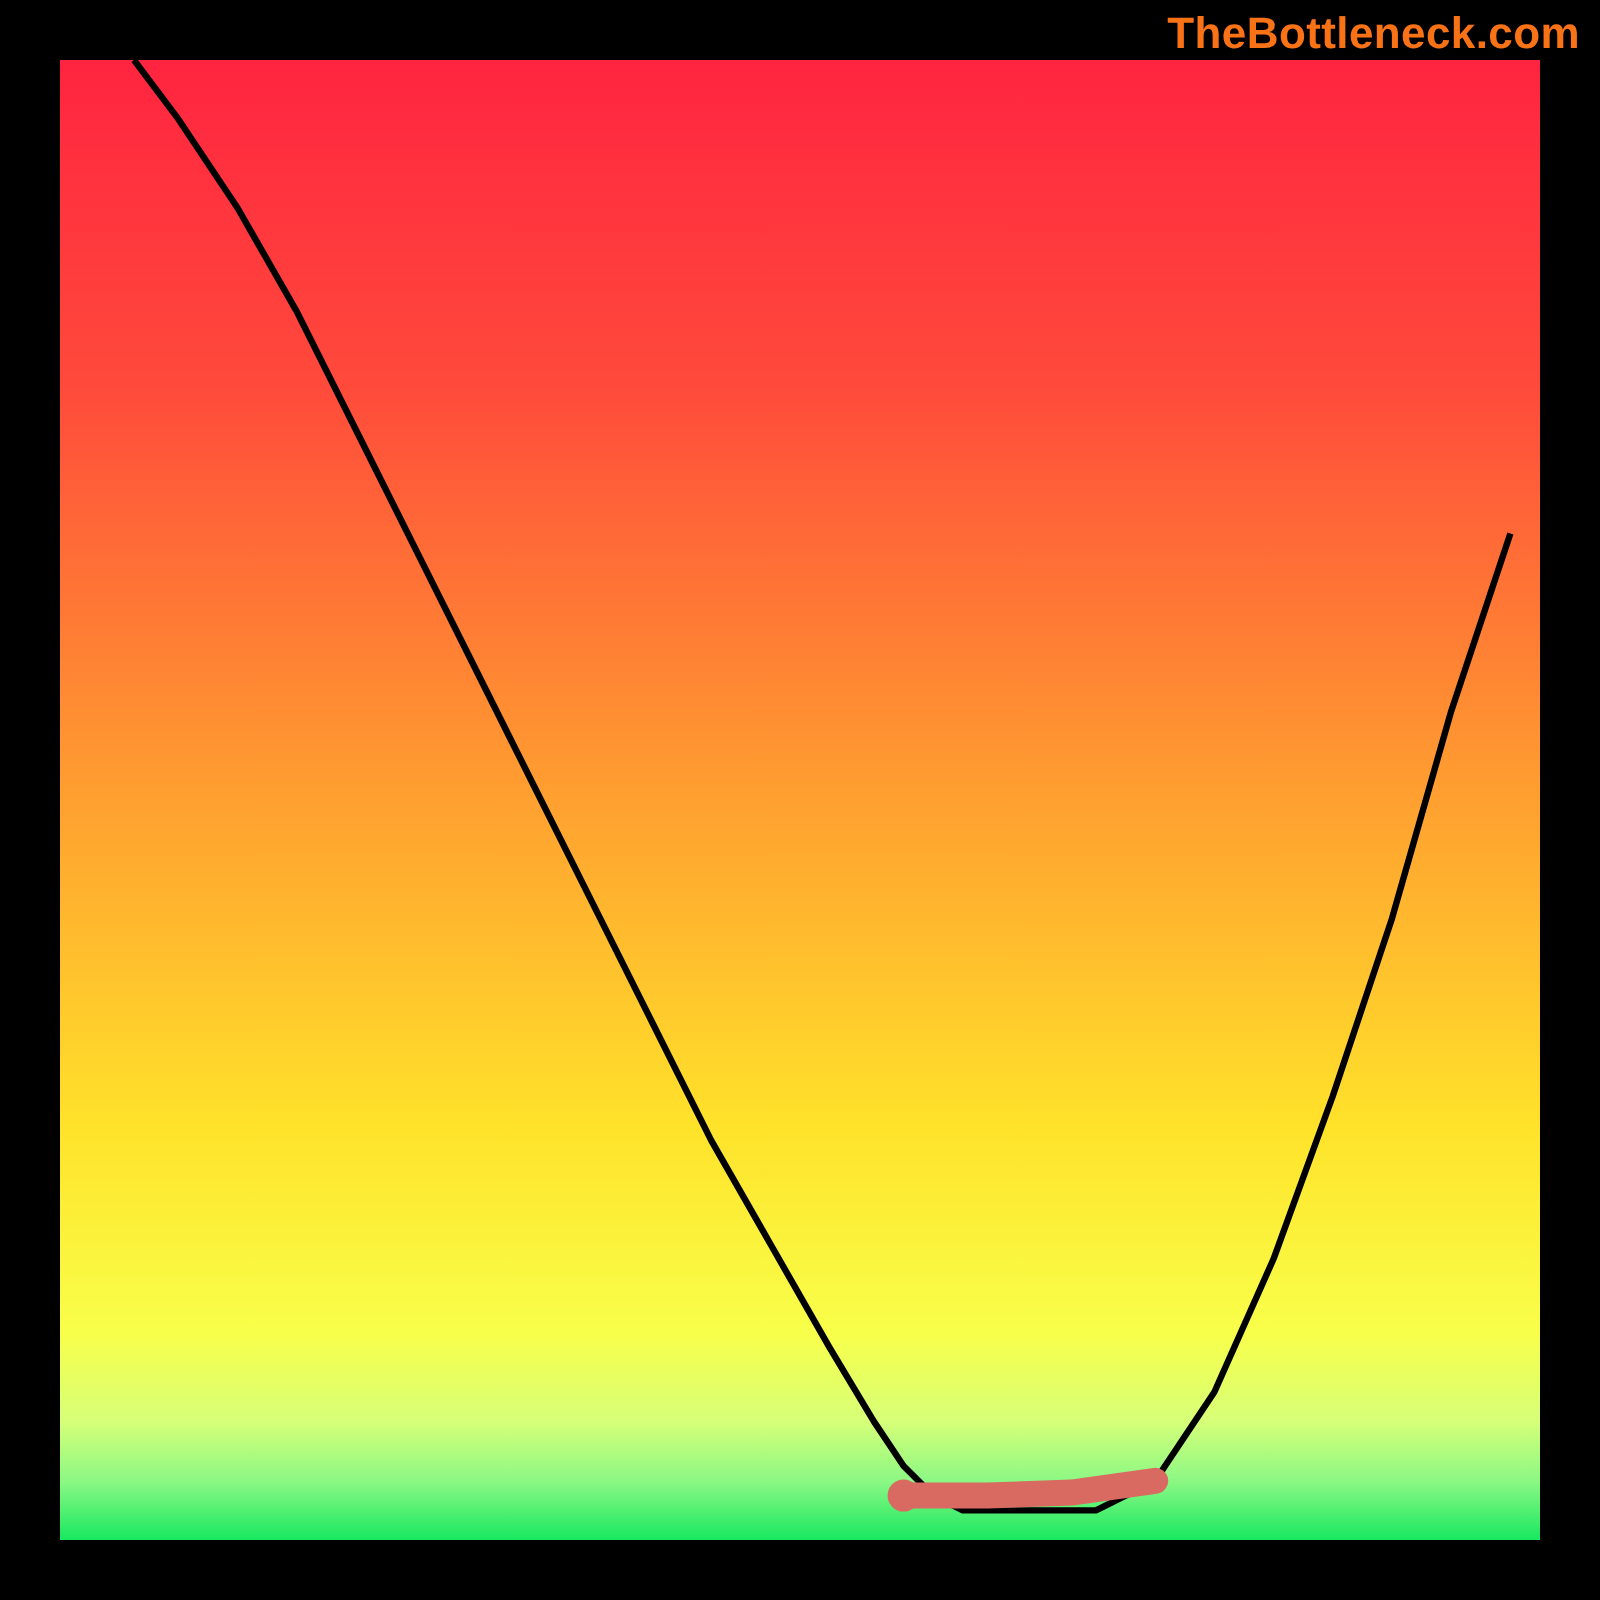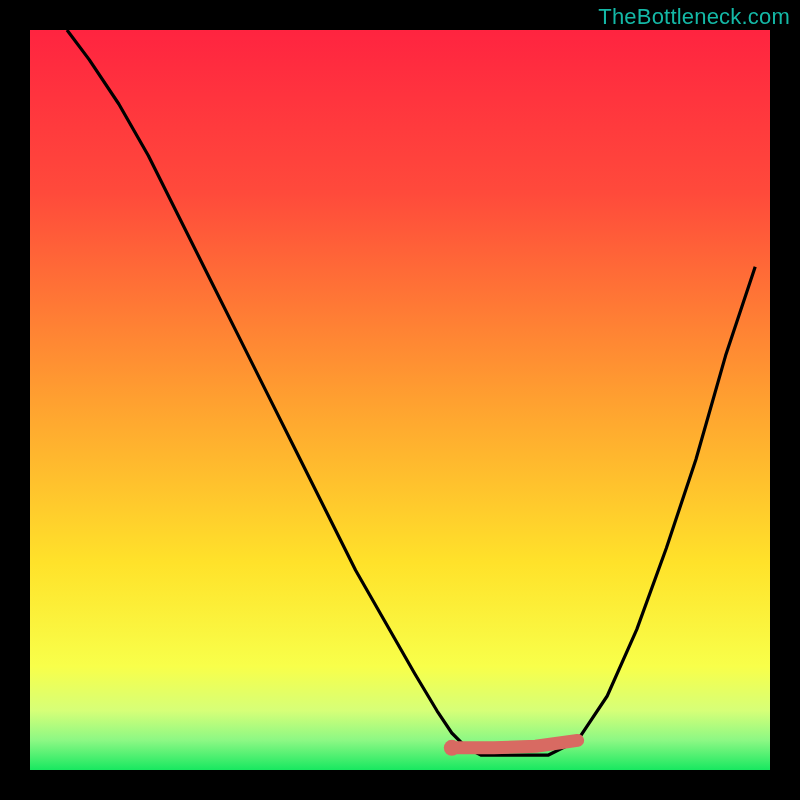--- a/index.html
+++ b/index.html
@@ -40,23 +40,23 @@
     left: 0;
     top: 0;
     width: 740px;
     height: 740px;
     pointer-events: none;
   }
   .watermark {
     position: absolute;
     top: 4px;
     right: 10px;
-    color: #14b8a6;
+    color: #f97316;
     font-size: 22px;
-    font-weight: 400;
+    font-weight: 700;
     letter-spacing: 0.2px;
   }
 </style>
 </head>
 <body>
 
 <div class="stage">
   <div class="watermark">TheBottleneck.com</div>
   <div class="plot" id="plot" style="--c0: #ff2440; --c1: #ff4a3b; --c2: #ffa030; --c3: #ffe22a; --c4: #f8ff4a; --c5: #d6ff78; --c6: #8cf884; --c7: #18e860;">
     <svg class="overlay" id="overlay" viewBox="0 0 740 740" preserveAspectRatio="none">

